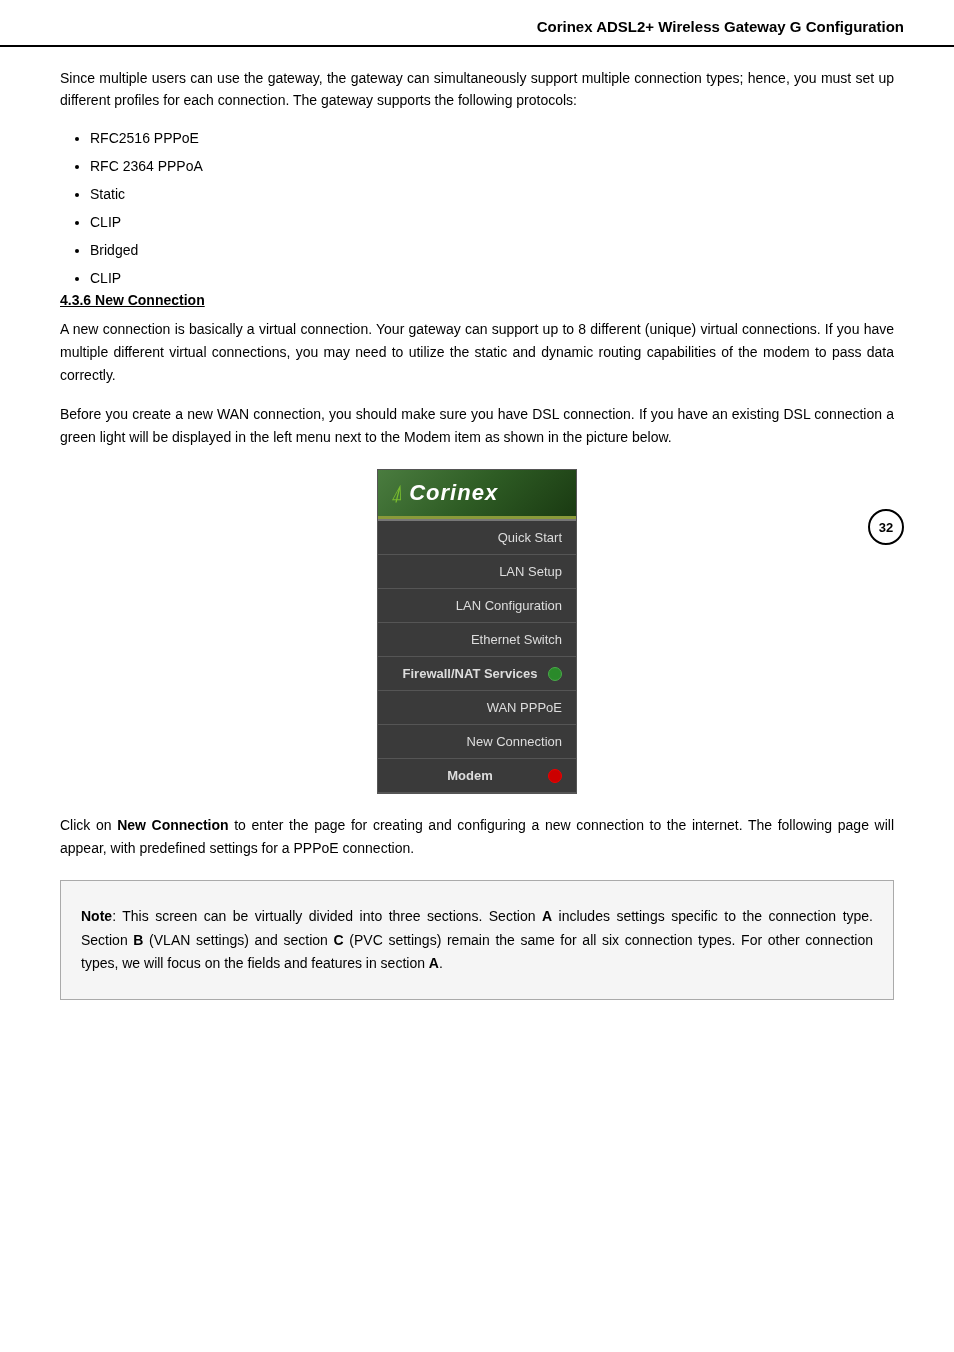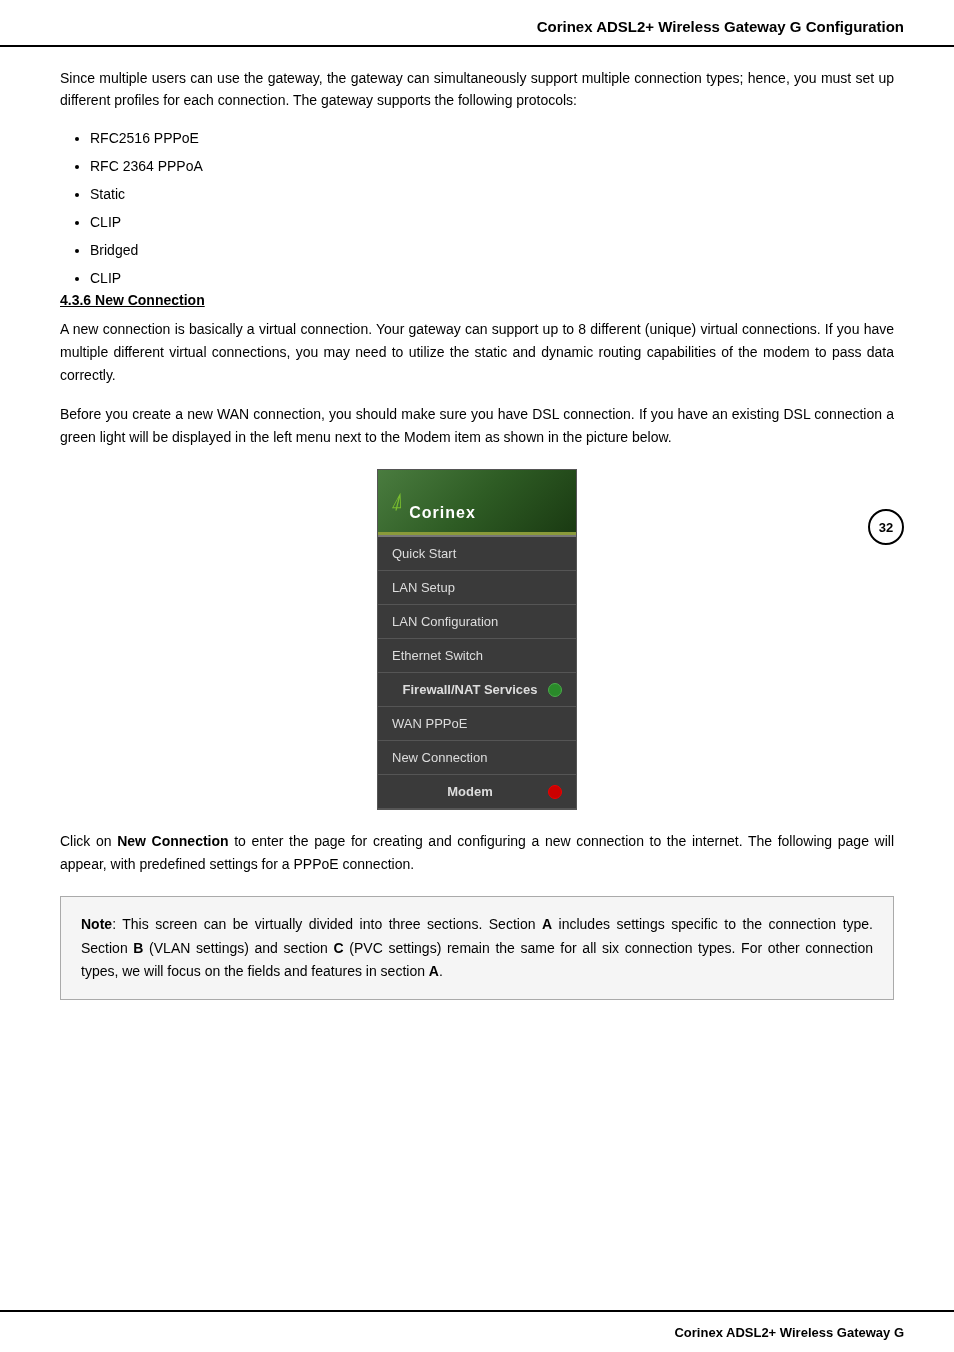--- a/index.html
+++ b/index.html
@@ -96,36 +96,36 @@
     }
 
     .nav-logo-icon {
       color: #7abe2e;
       font-size: 22px;
       font-style: italic;
     }
 
     .nav-logo-text {
       color: #fff;
-      font-size: 16px;
-      font-weight: bold;
+      font-size: 22px;
+      font-weight: bold;
+      font-style: italic;
       letter-spacing: 1px;
-      margin-top: 24px;
     }
 
     .nav-separator {
       height: 2px;
       background: #777;
     }
 
     .nav-item {
       padding: 9px 14px;
       color: #ddd;
       font-size: 13px;
-      text-align: left;
+      text-align: right;
       border-bottom: 1px solid #555;
       cursor: pointer;
     }
 
     .nav-item-with-indicator {
       display: flex;
       align-items: center;
       justify-content: space-between;
       padding: 9px 14px;
       color: #ddd;
@@ -167,21 +167,21 @@
       justify-content: center;
       font-size: 13px;
       font-weight: bold;
       background: #fff;
     }
 
     
     .note-box {
       border: 1px solid #aaa;
       background: #f5f5f5;
-      padding: 16px 20px;
+      padding: 24px 20px;
       margin: 20px 0;
       line-height: 1.65;
       text-align: justify;
     }
 
     .note-box strong {
       font-weight: bold;
     }
 
     
@@ -274,17 +274,14 @@
     <p class="body-text">
       Click on <strong>New Connection</strong> to enter the page for creating and configuring a new connection to the internet. The following page will appear, with predefined settings for a PPPoE connection.
     </p>
 
     <div class="note-box">
       <strong>Note</strong><span>: This screen can be virtually divided into three sections. Section <strong>A</strong> includes settings specific to the connection type. Section <strong>B</strong> (VLAN settings) and section <strong>C</strong> (PVC settings) remain the same for all six connection types. For other connection types, we will focus on the fields and features in section <strong>A</strong>.</span>
     </div>
 
   </div>
 
-  <div class="page-footer">
-    <span class="page-footer-text">Corinex ADSL2+ Wireless Gateway G</span>
-  </div>
 
 </div>
 
 </body></html>

